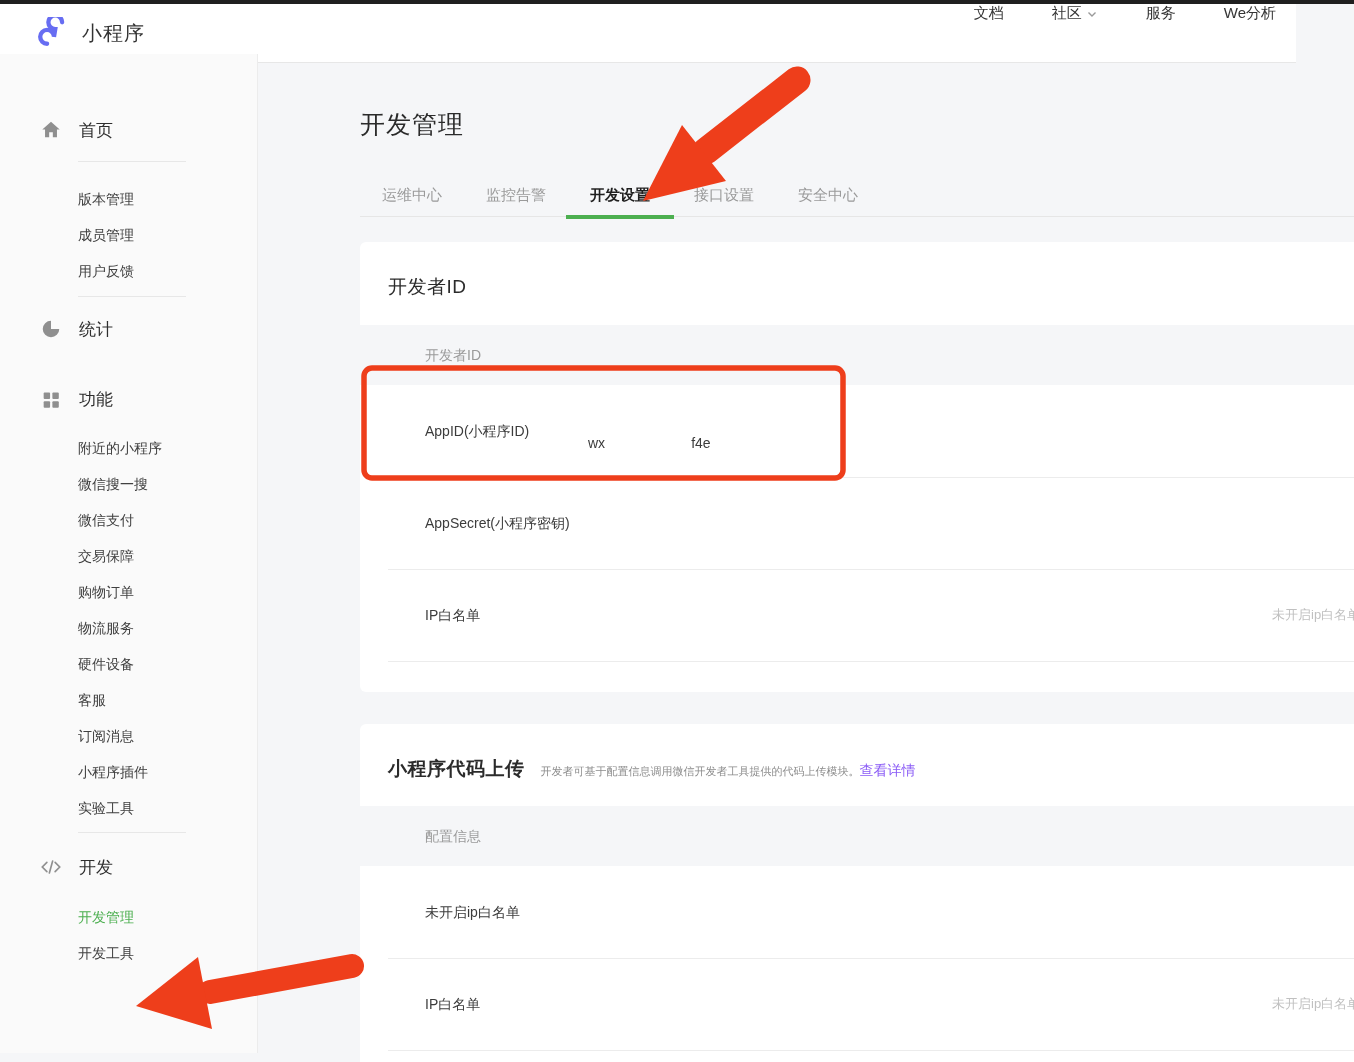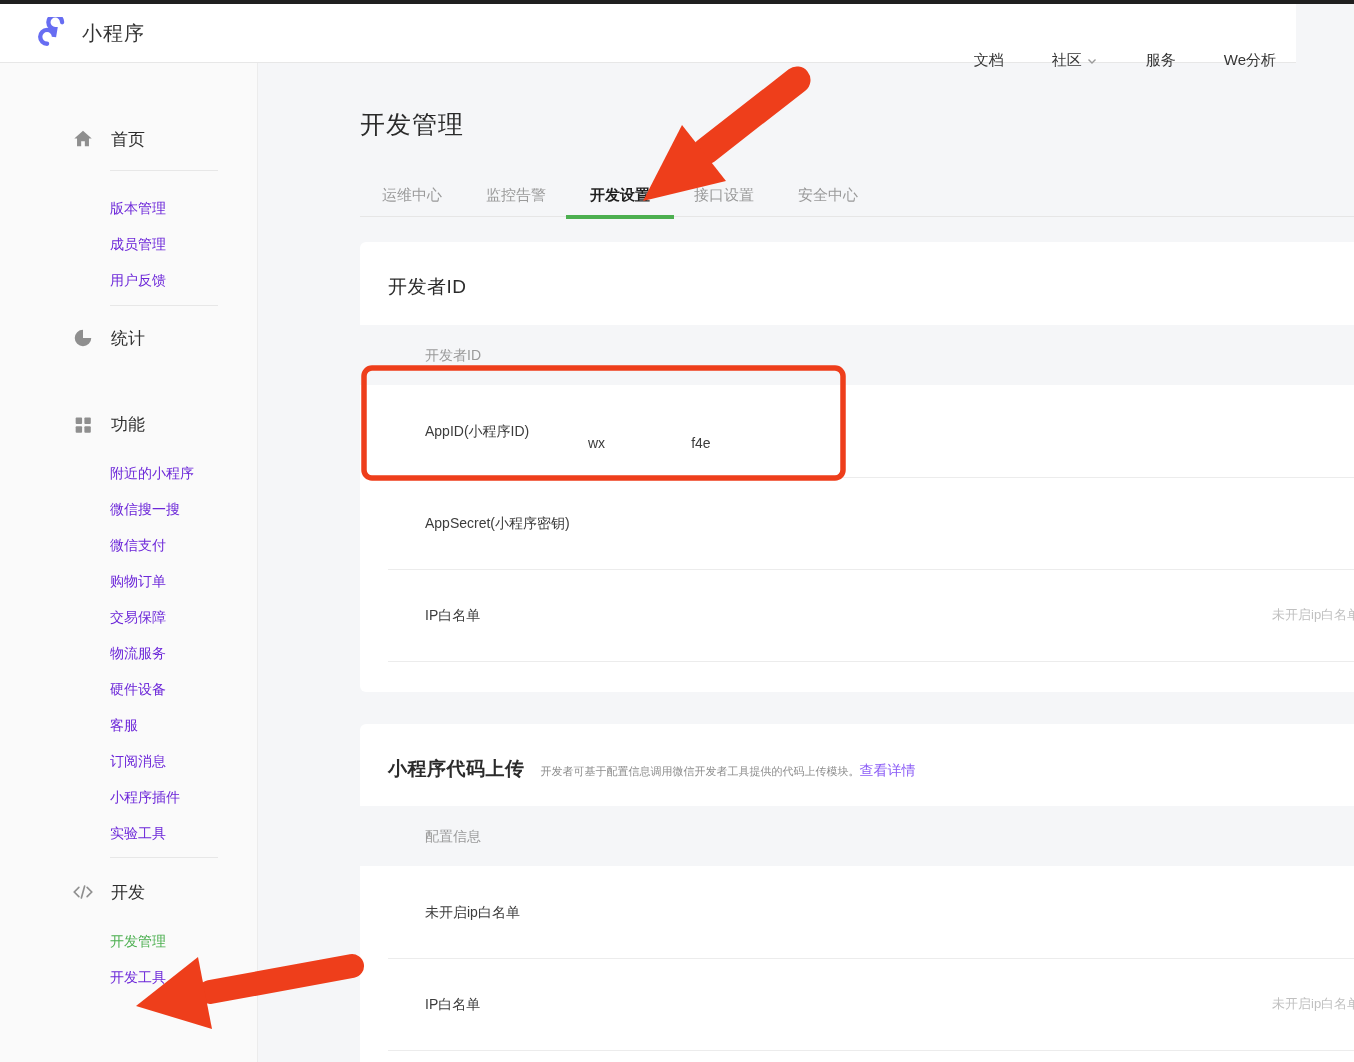--- a/index.html
+++ b/index.html
@@ -5,35 +5,35 @@
   html,body{margin:0;padding:0;}
   body{font-family:"Liberation Sans","DejaVu Sans",sans-serif;}
   #screen{position:relative;width:1354px;height:1062px;background:#f5f6f8;overflow:hidden;}
 
   
   .topstrip{position:absolute;left:0;top:0;width:1354px;height:4px;background:#1f1f1f;}
   .header{position:absolute;left:0;top:4px;width:1296px;height:59px;background:#ffffff;
           border-bottom:1px solid #e7e7e7;display:flex;align-items:center;box-sizing:border-box;}
   .logo-wrap{display:flex;align-items:center;margin-left:36px;gap:12px;}
   .logo-text{font-size:20px;color:#333;letter-spacing:1px;}
-  .top-nav{position:absolute;right:20px;top:8px;height:58px;display:flex;align-items:flex-end;gap:48px;}
+  .top-nav{position:absolute;right:20px;top:0;height:58px;display:flex;align-items:flex-start;gap:48px;}
   .top-nav .nav-item{font-size:15px;color:#353535;cursor:pointer;display:flex;align-items:center;gap:4px;white-space:nowrap;}
 
   
-  .sidebar{position:absolute;left:0;top:63px;width:258px;height:999px;background:#fafafa;
-           border-right:1px solid #ececec;box-sizing:border-box;padding-left:32px;}
+  .sidebar{position:absolute;left:0;top:54px;width:258px;height:999px;background:#fafafa;
+           border-right:1px solid #ececec;box-sizing:border-box;}
   .side-head{display:flex;align-items:center;height:28px;margin-left:40px;gap:17px;}
   .side-head .txt{font-size:17px;color:#2e2e2e;}
   .side-icon{width:22px;height:22px;color:#8f8f8f;flex:0 0 22px;}
-  .side-sub{margin-left:78px;font-size:14px;color:#6d28d9;height:36px;line-height:36px;cursor:pointer;white-space:nowrap;}
+  .side-sub{margin-left:78px;font-size:14px;color:#404040;height:36px;line-height:36px;cursor:pointer;white-space:nowrap;}
   .side-sub.active{color:#4caf50;}
   .side-div{height:1px;background:#e7e7e7;width:108px;margin-left:78px;}
   .pt62{padding-top:62px;}
-  .mt17{margin-top:17px;} .mt19{margin-top:19px;} .mt18{margin-top:18px;font-family:Liberation Serif, serif;}
-  .mt41{margin-top:58px;} .mt7{margin-top:7px;} .mt6{margin-top:6px;} .mt20{margin-top:20px;}
+  .mt17{margin-top:17px;} .mt19{margin-top:19px;} .mt18{margin-top:18px;}
+  .mt41{margin-top:42px;} .mt7{margin-top:7px;} .mt6{margin-top:6px;} .mt20{margin-top:20px;}
 
   
   .page-title{position:absolute;left:360px;top:108px;font-size:25px;color:#2b2b2b;font-weight:500;letter-spacing:1px;}
   .tabbar{position:absolute;left:360px;top:180px;width:994px;height:37px;border-bottom:1px solid #e6e6e6;box-sizing:border-box;display:flex;}
   .tab{position:relative;margin:0 6px;padding:0 16px;font-size:15px;color:#9a9a9a;cursor:pointer;line-height:30px;white-space:nowrap;}
   .tab.active{color:#1f1f1f;font-weight:bold;}
   .tab.active::after{content:"";position:absolute;left:-8px;right:-8px;bottom:-3px;height:4px;background:#4caf50;}
 
   .card{position:absolute;left:360px;width:1062px;background:#ffffff;border-radius:6px;}
   .card1{top:242px;height:450px;}
@@ -120,22 +120,22 @@
         <rect x="13.5" y="5" width="7" height="7" rx="1" fill="#8f8f8f"></rect>
         <rect x="4" y="14.5" width="7" height="7" rx="1" fill="#8f8f8f"></rect>
         <rect x="13.5" y="14.5" width="7" height="7" rx="1" fill="#8f8f8f"></rect>
       </svg>
       <span class="txt">功能</span>
     </div>
     <div class="mt17">
       <div class="side-sub">附近的小程序</div>
       <div class="side-sub">微信搜一搜</div>
       <div class="side-sub">微信支付</div>
+      <div class="side-sub">交易保障</div>
       <div class="side-sub">购物订单</div>
-      <div class="side-sub">交易保障</div>
       <div class="side-sub">物流服务</div>
       <div class="side-sub">硬件设备</div>
       <div class="side-sub">客服</div>
       <div class="side-sub">订阅消息</div>
       <div class="side-sub">小程序插件</div>
       <div class="side-sub">实验工具</div>
     </div>
 
     <div class="side-div mt6"></div>
 

